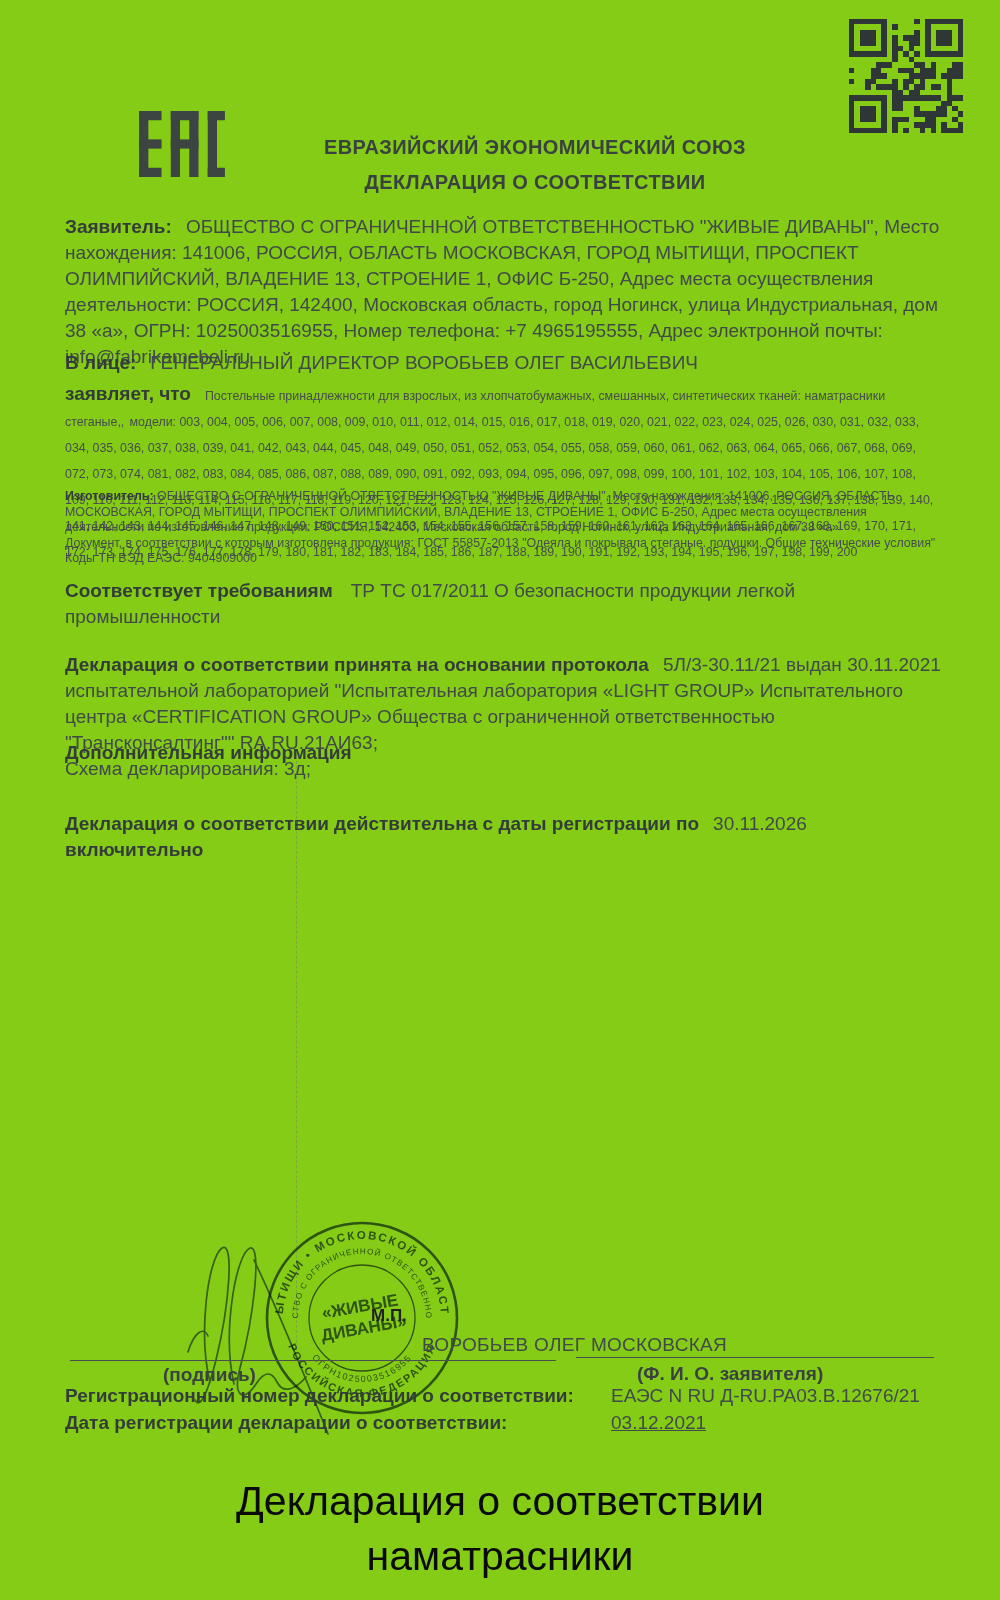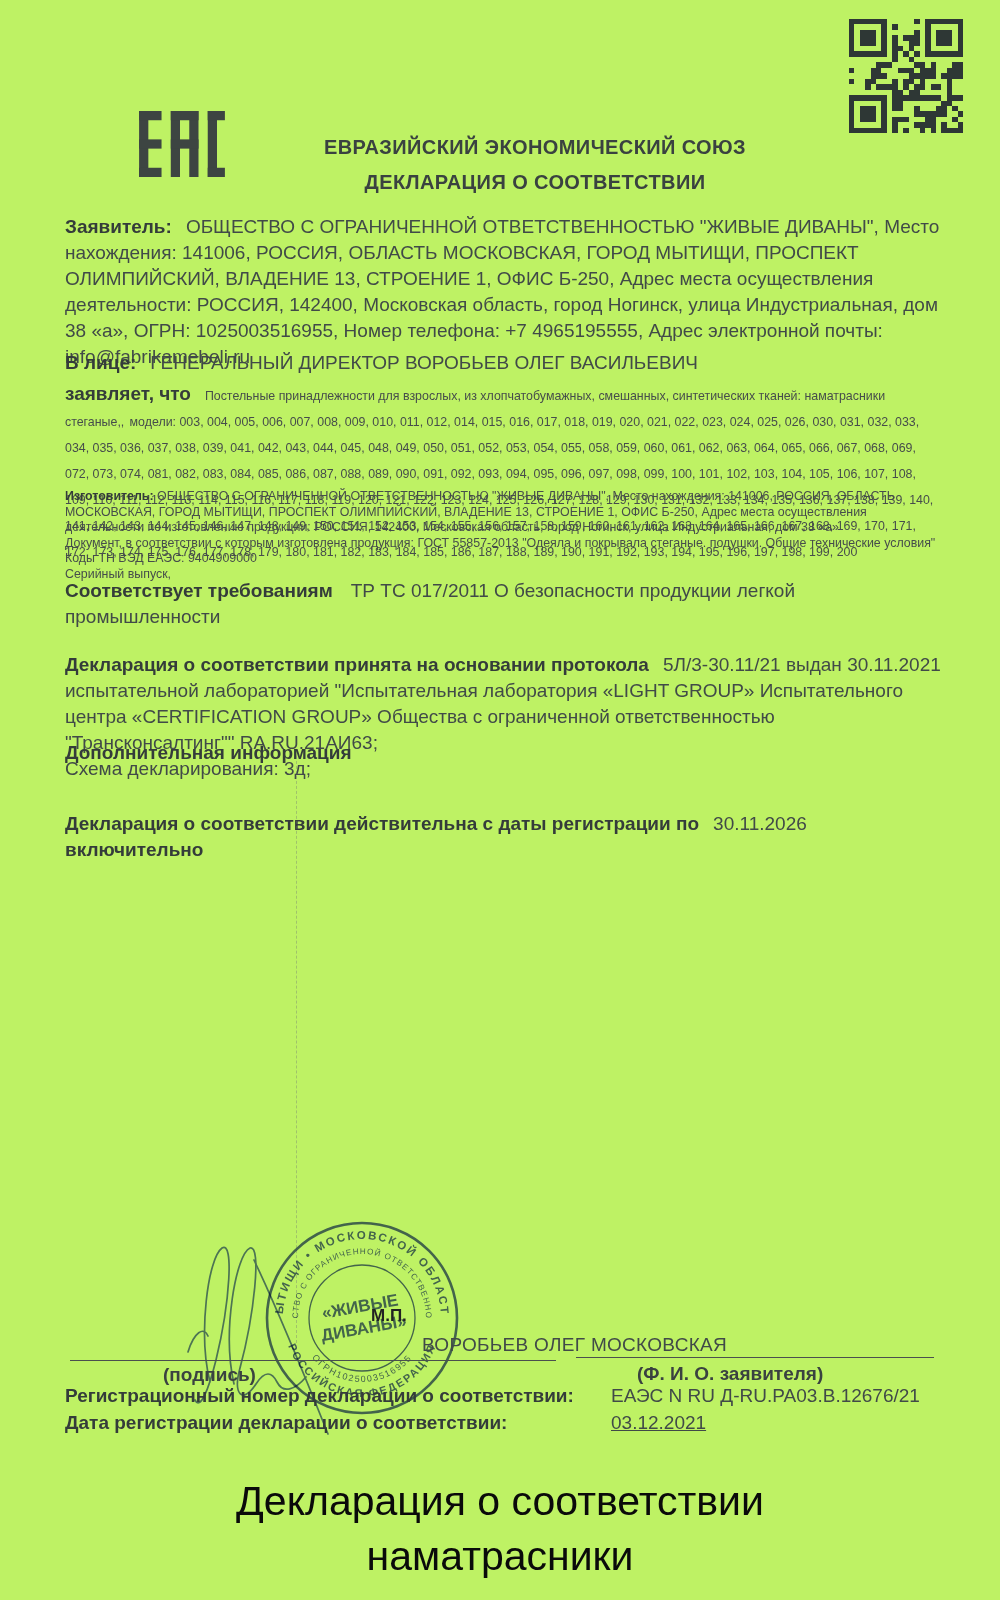--- a/index.html
+++ b/index.html
@@ -1,18 +1,18 @@
 <!DOCTYPE html>
 <html><head>
 <meta charset="utf-8">
 <style>
   html,body{margin:0;padding:0;background:#ffffff;}
   .page{
     position:relative;width:1000px;height:1600px;margin:0 auto;
-    background:#bef264;overflow:hidden;
+    background:#84cc16;overflow:hidden;
     font-family:"Liberation Sans", sans-serif;color:#424b49;
   }
   .abs{position:absolute;}
   
   .title-line{left:130px;width:810px;text-align:center;font-weight:bold;
     font-size:20px;color:#3a4240;letter-spacing:.4px;}
   
   .para{left:65px;width:878px;font-size:19px;line-height:26px;color:#414a48;}
   .para b, .blabel{font-weight:bold;color:#343c3a;}
   .small{font-size:12.4px;line-height:15.6px;color:#464d4b;}
@@ -207,21 +207,20 @@
 
   <div class="abs para" style="top:381px;">
     <span class="declare-label">заявляет, что</span><span class="small">Постельные принадлежности для взрослых, из хлопчатобумажных, смешанных, синтетических тканей: наматрасники стеганые,,</span>
     <span class="small">модели: 003, 004, 005, 006, 007, 008, 009, 010, 011, 012, 014, 015, 016, 017, 018, 019, 020, 021, 022, 023, 024, 025, 026, 030, 031, 032, 033, 034, 035, 036, 037, 038, 039, 041, 042, 043, 044, 045, 048, 049, 050, 051, 052, 053, 054, 055, 058, 059, 060, 061, 062, 063, 064, 065, 066, 067, 068, 069, 072, 073, 074, 081, 082, 083, 084, 085, 086, 087, 088, 089, 090, 091, 092, 093, 094, 095, 096, 097, 098, 099, 100, 101, 102, 103, 104, 105, 106, 107, 108, 109, 110, 111, 112, 113, 114, 115, 116, 117, 118, 119, 120, 121, 122, 123, 124, 125, 126, 127, 128, 129, 130, 131, 132, 133, 134, 135, 136, 137, 138, 139, 140, 141, 142, 143, 144, 145, 146, 147, 148, 149, 150, 151, 152, 153, 154, 155, 156, 157, 158, 159, 160, 161, 162, 163, 164, 165, 166, 167, 168, 169, 170, 171, 172, 173, 174, 175, 176, 177, 178, 179, 180, 181, 182, 183, 184, 185, 186, 187, 188, 189, 190, 191, 192, 193, 194, 195, 196, 197, 198, 199, 200</span>
   </div>
 
   <div class="abs para small" style="top:489px;">
     <div><b>Изготовитель:</b> <span>ОБЩЕСТВО С ОГРАНИЧЕННОЙ ОТВЕТСТВЕННОСТЬЮ "ЖИВЫЕ ДИВАНЫ", Место нахождения: 141006, РОССИЯ, ОБЛАСТЬ МОСКОВСКАЯ, ГОРОД МЫТИЩИ, ПРОСПЕКТ ОЛИМПИЙСКИЙ, ВЛАДЕНИЕ 13, СТРОЕНИЕ 1, ОФИС Б-250, Адрес места осуществления деятельности по изготовлению продукции: РОССИЯ, 142400, Московская область, город Ногинск, улица Индустриальная, дом 38 «а»</span></div>
     <div>Документ, в соответствии с которым изготовлена продукция: ГОСТ 55857-2013 "Одеяла и покрывала стеганые. подушки. Общие технические условия"</div>
     <div>Коды ТН ВЭД ЕАЭС: 9404909000</div>
-    <div>Серийный выпуск,</div>
   </div>
 
   <div class="abs para" style="top:578px;">
     <span class="blabel" style="margin-right:18px;">Соответствует требованиям</span><span>ТР ТС 017/2011 О безопасности продукции легкой промышленности</span>
   </div>
 
   <div class="abs para" style="top:652px;">
     <span class="blabel gapr">Декларация о соответствии принята на основании протокола</span><span>5Л/3-30.11/21 выдан 30.11.2021 испытательной лабораторией "Испытательная лаборатория «LIGHT GROUP» Испытательного центра «CERTIFICATION GROUP» Общества с ограниченной ответственностью "Трансконсалтинг"" RA.RU.21АИ63;</span>
     <div>Схема декларирования: 3д;</div>
   </div>

